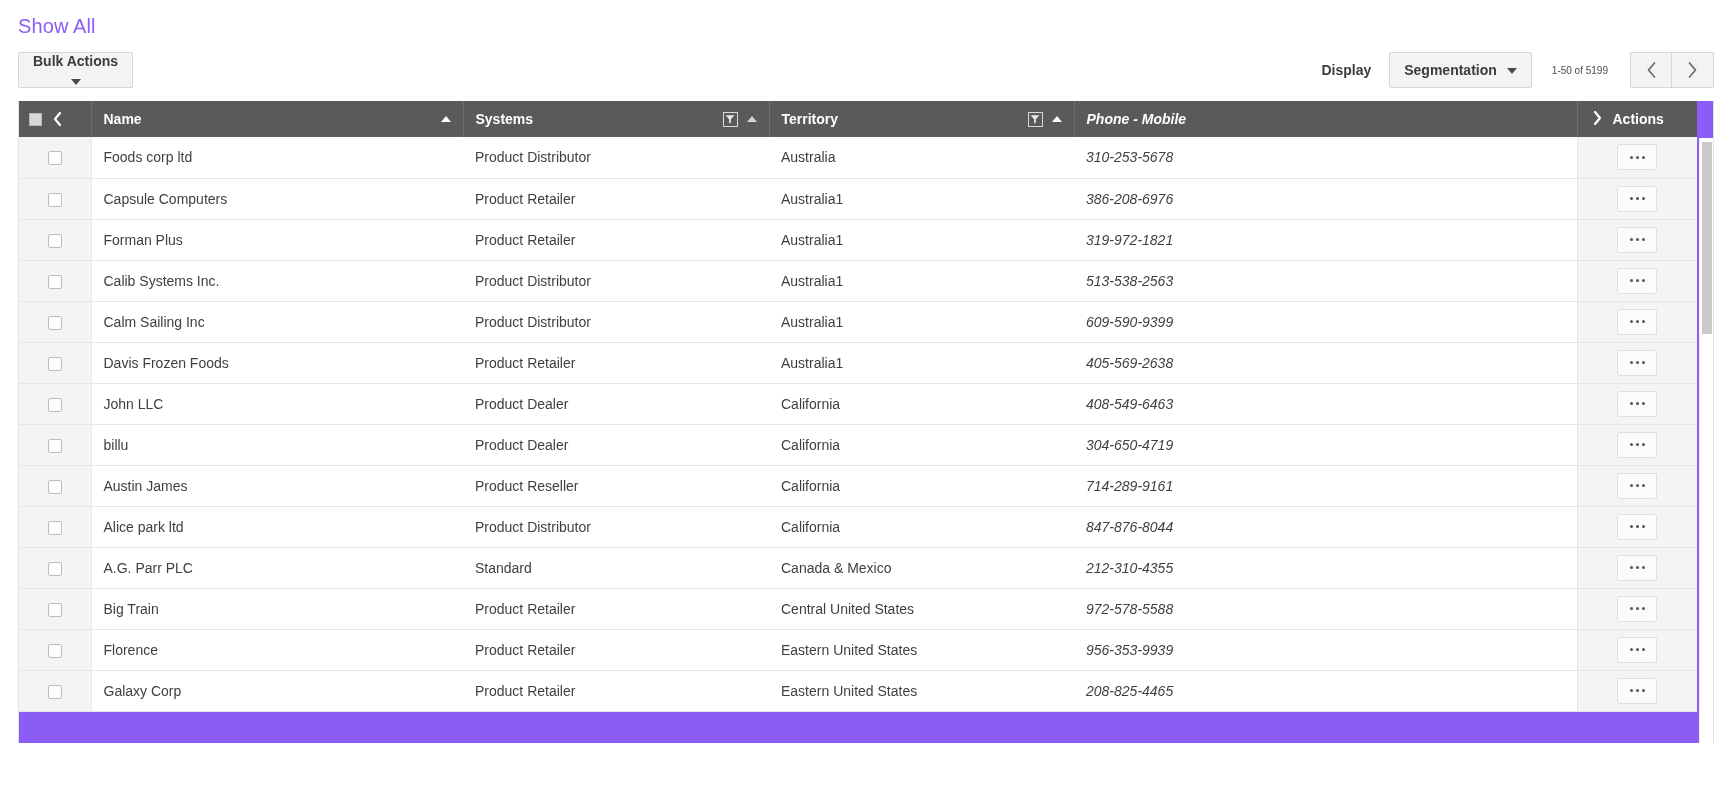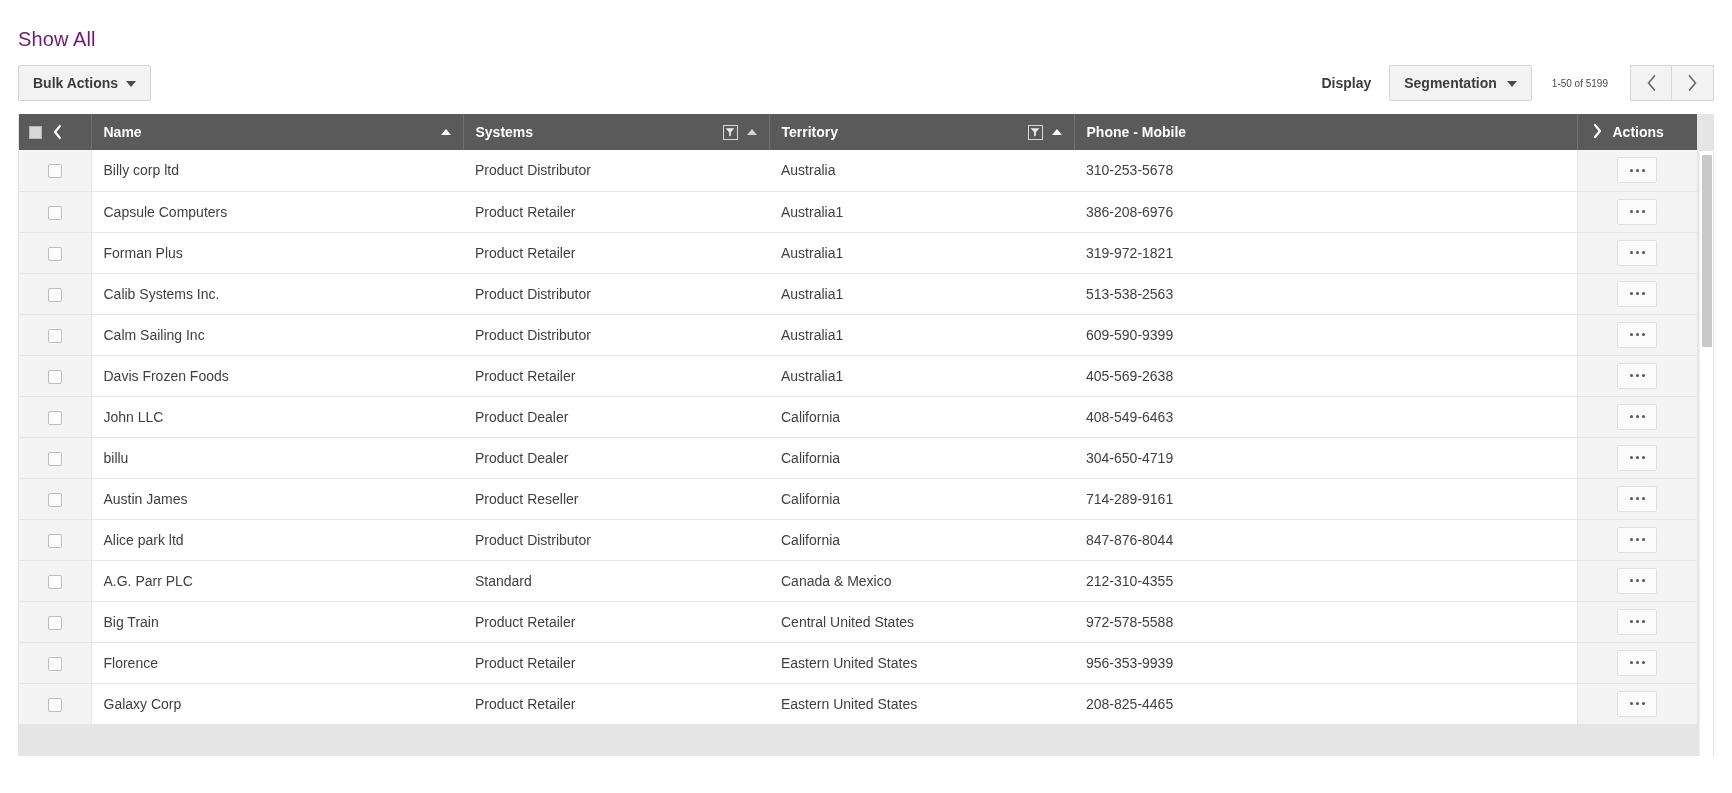--- a/index.html
+++ b/index.html
@@ -9,23 +9,23 @@
     width: 1732px;
     height: 793px;
     background: #ffffff;
     font-family: "Liberation Sans", sans-serif;
     overflow: hidden;
   }
 
   
   .page-title {
     font-size: 20px;
-    color: #701a75;
+    color: #8b5cf6;
     font-weight: 400;
-    padding: 26px 0 0 18px;
+    padding: 13px 0 0 18px;
     line-height: 26px;
     letter-spacing: 0.1px;
   }
 
   
   .toolbar {
     position: relative;
     height: 46px;
     margin: 8px 18px 0 18px;
     display: flex;
@@ -39,20 +39,21 @@
     background: #f3f3f3;
     border: 1px solid #d6d6d6;
     border-radius: 2px;
     height: 36px;
     padding: 0 14px;
     font-size: 14px;
     font-weight: bold;
     color: #3c3c3c;
     cursor: pointer;
     font-family: "Liberation Sans", sans-serif;
+    flex-direction: column;
   }
 
   .caret-down {
     width: 0; height: 0;
     border-left: 5px solid transparent;
     border-right: 5px solid transparent;
     border-top: 6px solid #4a4a4a;
     display: inline-block;
     margin-top: 2px;
   }
@@ -113,21 +114,21 @@
   .pg-btn svg { display: block; }
 
   
   .grid-wrap {
     margin: 8px 18px 0 18px;
     position: relative;
     border-left: 1px solid #e3e3e3;
     border-right: 1px solid #e3e3e3;
     height: 642px;
     overflow: hidden;
-    background: #e5e5e5;
+    background: #8b5cf6;
   }
 
   table.grid {
     border-collapse: collapse;
     width: 1678px;
     table-layout: fixed;
     font-size: 14px;
   }
 
   thead th {
@@ -281,21 +282,21 @@
     width: 10px;
     height: 192px;
     background: #c9c9c9;
     border-radius: 1px;
   }
 
   
   .w-name { width: 372px; }
   .w-cat  { width: 306px; }
   .w-terr { width: 305px; }
-  .w-phone{ width: 503px; }
+  .w-phone{ width: 503px; font-style: italic; }
 </style>
 </head>
 <body>
 
 <div class="page-title">Show All</div>
 
 <div class="toolbar">
 
   <button class="btn-bulk">
     <span>Bulk Actions</span>
@@ -397,21 +398,21 @@
                 </svg>
             </span>
             <span>Actions</span>
           </div>
         </th>
       </tr>
     </thead>
     <tbody id="grid-body">
         <tr>
           <td class="cell-check"><span class="row-checkbox"></span></td>
-          <td class="w-name">Billy corp ltd</td>
+          <td class="w-name">Foods corp ltd</td>
           <td class="w-cat">Product Distributor</td>
           <td class="w-terr">Australia</td>
           <td class="w-phone">310-253-5678</td>
           <td class="cell-actions"><span class="dots-btn">
               <span></span>
               <span></span>
               <span></span>
             </span></td>
         </tr>
         <tr>

